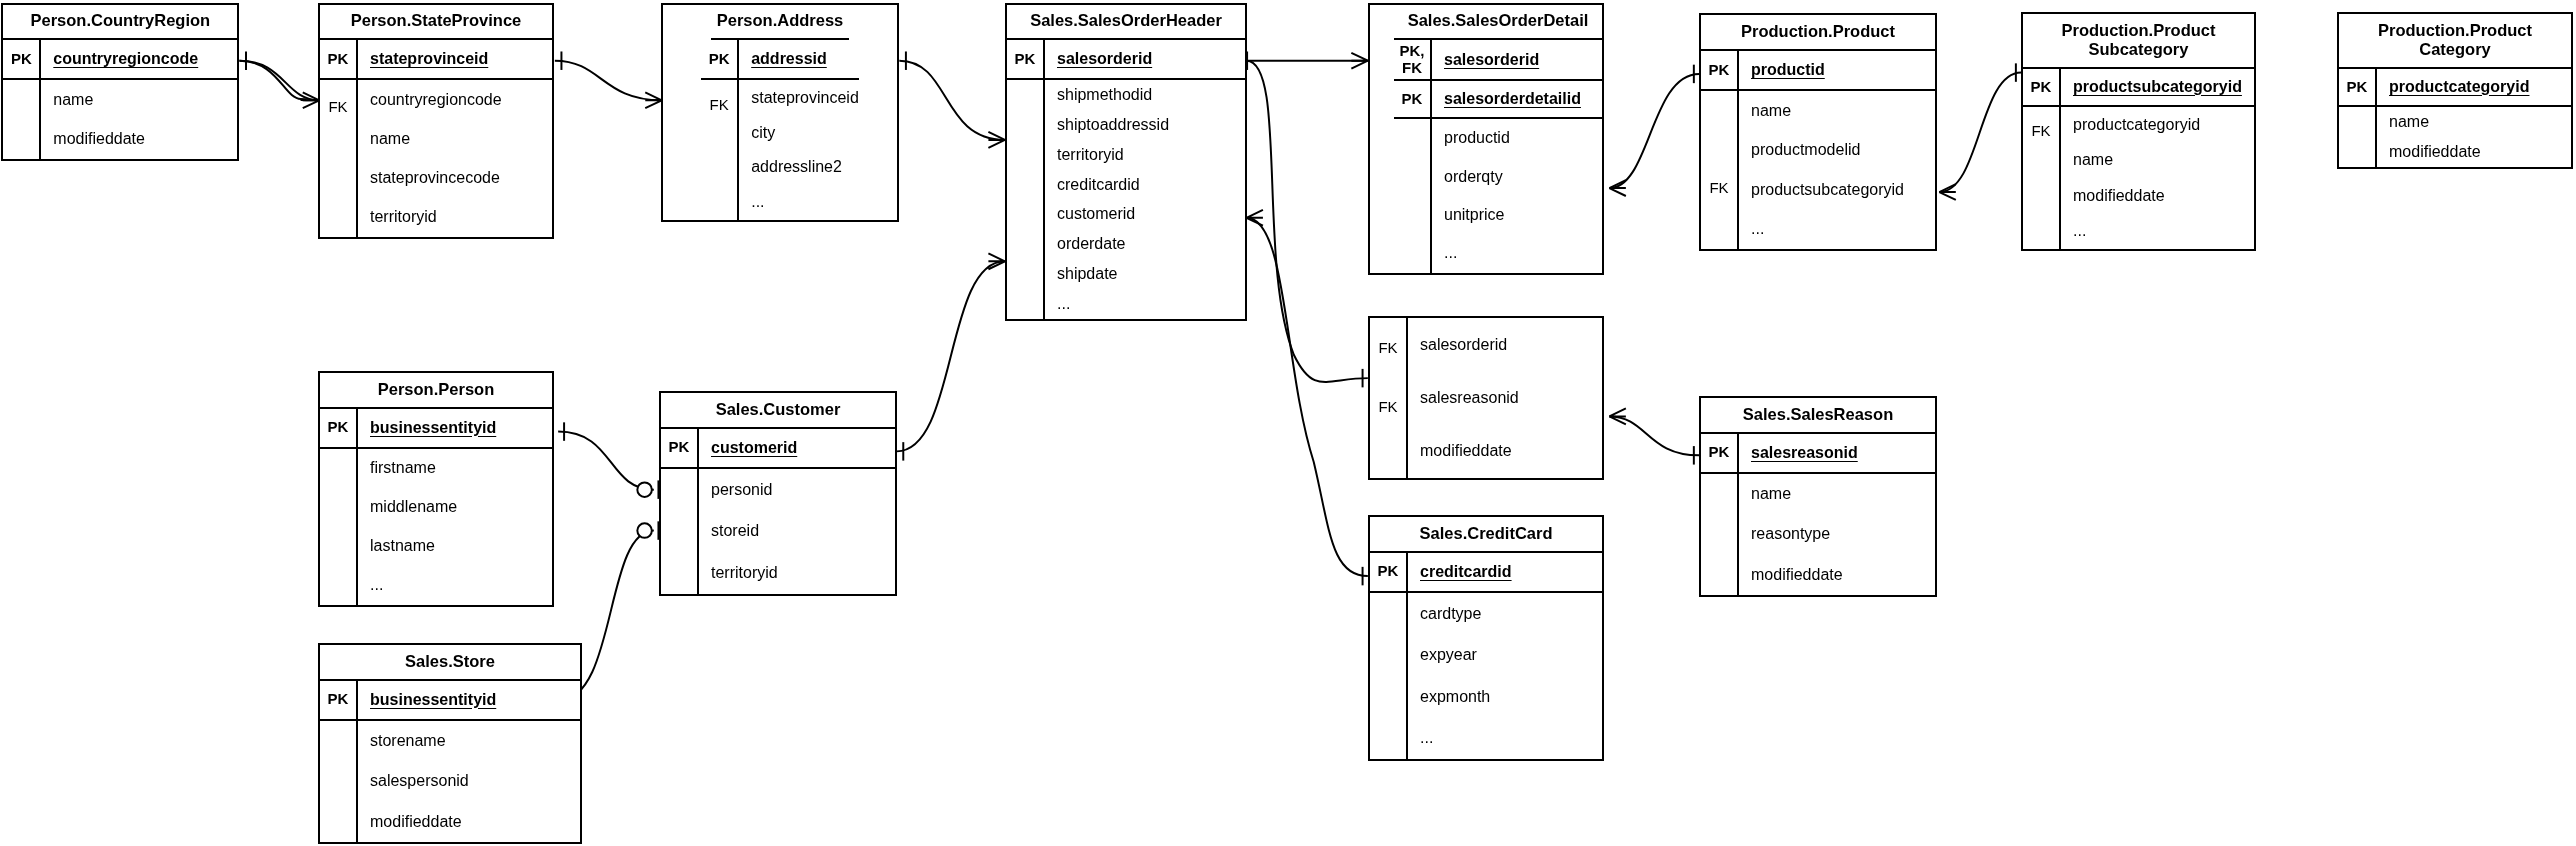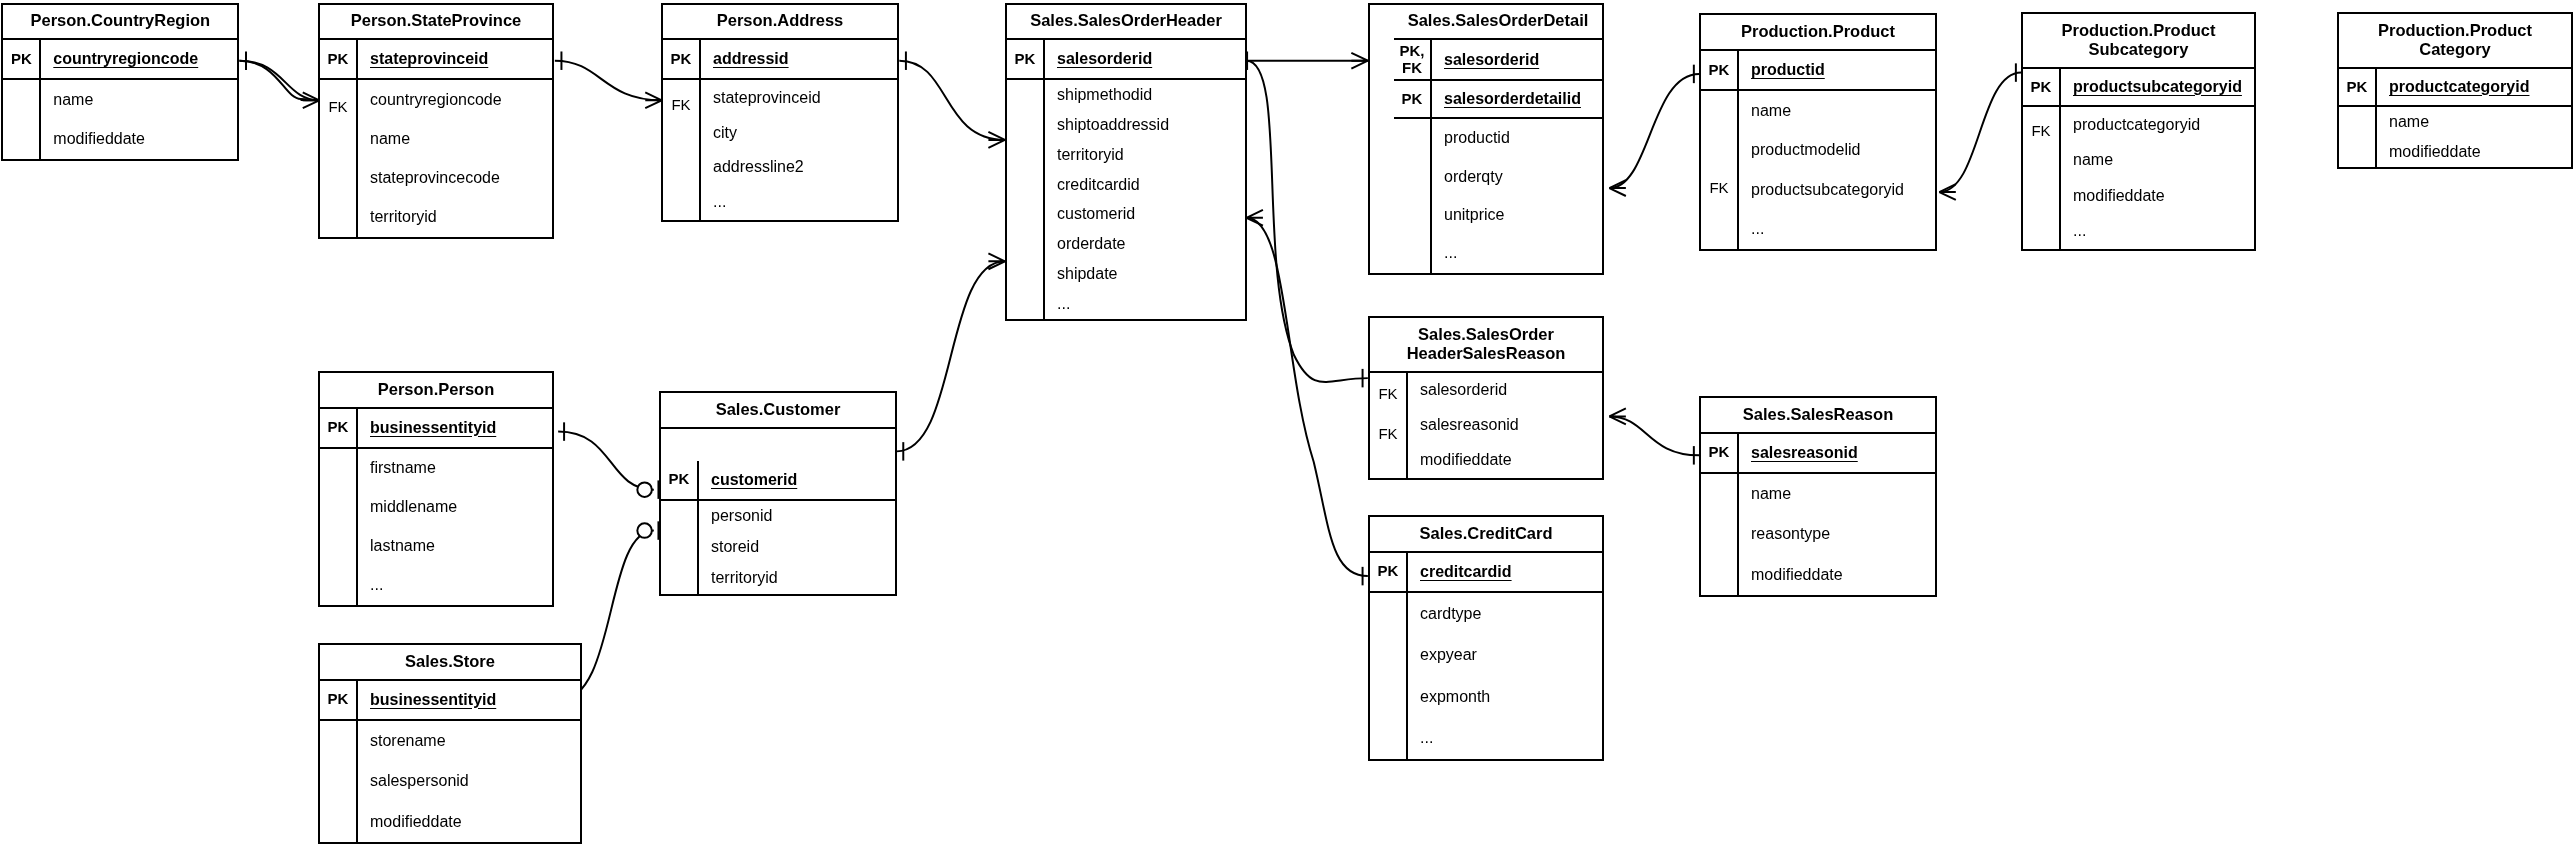--- a/index.html
+++ b/index.html
@@ -268,21 +268,21 @@
             <div class="fieldcell">stateprovincecode</div>
           </div>
           <div class="attrrow">
             <div class="fieldcell">territoryid</div>
           </div>
         </div>
       </div>
     </div>
   </div>
 
-  <div class="entity" style="left:661px; top:2.6px; width:238px; height:219px;">
+  <div class="entity" style="left:661px; top:2.6px; width:238px; height:219px;align-items:center;">
     <div class="entity-title">Person.Address</div>
     <div class="rows">
       <div class="row keyrow" style="height:40px;">
         <div class="keycell pk">PK</div>
         <div class="fieldcell pkname">addressid</div>
       </div>
       <div class="lowersec">
         <div class="fklabels">
           <div class="fklabel">FK</div>
           <div class="fklabel"></div>
@@ -485,21 +485,21 @@
             <div class="fieldcell">lastname</div>
           </div>
           <div class="attrrow">
             <div class="fieldcell">...</div>
           </div>
         </div>
       </div>
     </div>
   </div>
 
-  <div class="entity" style="left:659px; top:391px; width:238px; height:205px;gap:32px;">
+  <div class="entity" style="left:659px; top:391px; width:238px; height:205px;">
     <div class="entity-title">Sales.Customer</div>
     <div class="rows">
       <div class="row keyrow" style="height:40px;">
         <div class="keycell pk">PK</div>
         <div class="fieldcell pkname">customerid</div>
       </div>
       <div class="lowersec">
         <div class="keycell"></div>
         <div class="attrs">
           <div class="attrrow">
@@ -534,22 +534,20 @@
           </div>
           <div class="attrrow">
             <div class="fieldcell">modifieddate</div>
           </div>
         </div>
       </div>
     </div>
   </div>
 
   <div class="entity" style="left:1368px; top:316px; width:236px; height:164px;">
-    <div class="entity-title">Sales.SalesOrder
-HeaderSalesReason</div>
     <div class="rows">
       <div class="lowersec">
         <div class="fklabels">
           <div class="fklabel">FK</div>
           <div class="fklabel">FK</div>
           <div class="fklabel"></div>
         </div>
         <div class="attrs">
           <div class="attrrow">
             <div class="fieldcell">salesorderid</div>

